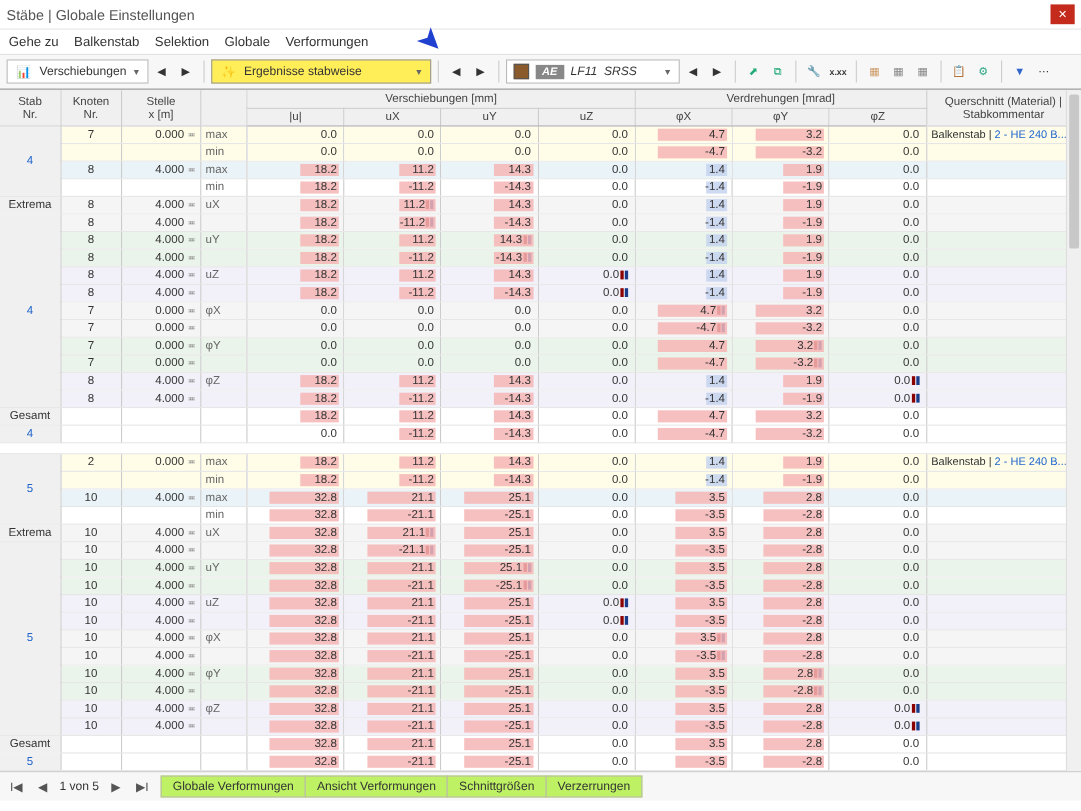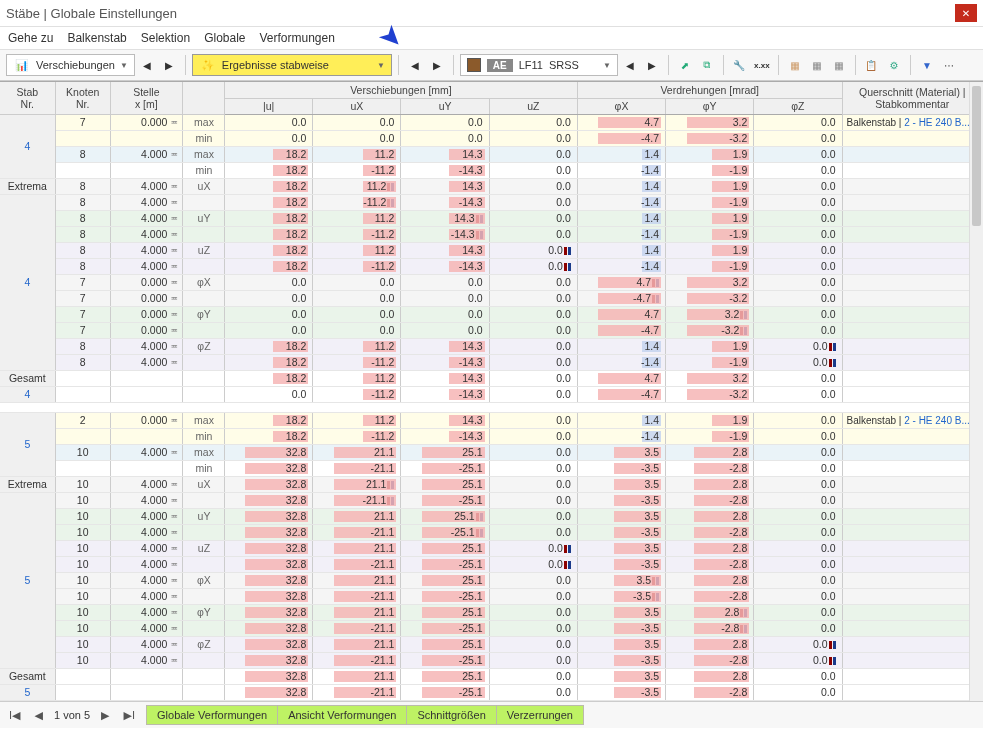--- a/index.html
+++ b/index.html
@@ -32,21 +32,21 @@
   
   .col-stab { width: 55px; }
   .col-knoten { width: 55px; }
   .col-stelle { width: 72px; }
   .col-lbl { width: 42px; }
   .col-val { width: 88px; }
   .col-q { width: 140px; }
   
   td.c { text-align: center; }
   td.r { text-align: right; padding-right: 4px; }
-  td.lbl { text-align: center; padding-left: 4px; color: #444; }
+  td.lbl { text-align: left; padding-left: 4px; color: #444; }
   td.grey { color: #666; }
   td.q { text-align: left; padding-left: 4px; font-size: 10px; }
   .stelle-cell { display: flex; justify-content: flex-end; align-items: center; gap: 3px; }
   .pm { color: #888; font-size: 9px; }
   
   .valcell { position: relative; text-align: right; padding-right: 6px; }
   .bar { position: absolute; top: 2px; bottom: 2px; opacity: 0.85; }
   .bar.pink { background: #f6b5b5; }
   .bar.blue { background: #c5d4ee; }
   .valtxt { position: relative; z-index: 1; }
@@ -99,21 +99,21 @@
   <div class="tb-sep"></div>
   <div class="dropdown highlight">
     <span class="icon-box">✨</span>
     <span>Ergebnisse stabweise</span>
     <span class="chev" style="margin-left:auto">▼</span>
   </div>
   <div class="tb-sep"></div>
   <div class="tb-btn">◀</div>
   <div class="tb-btn">▶</div>
   <div class="tb-sep"></div>
-  <div class="dropdown" style="gap:6px;">
+  <div class="dropdown" style="gap:6px;font-style:italic;">
     <span class="brown-sq"></span>
     <span class="ae-badge">AE</span>
     <span>LF11</span>
     <span>SRSS</span>
     <span class="chev" style="margin-left:18px">▼</span>
   </div>
   <div class="tb-btn">◀</div>
   <div class="tb-btn">▶</div>
   <div class="tb-sep"></div>
   <div class="tb-btn" style="color:#2a7">⬈</div>

